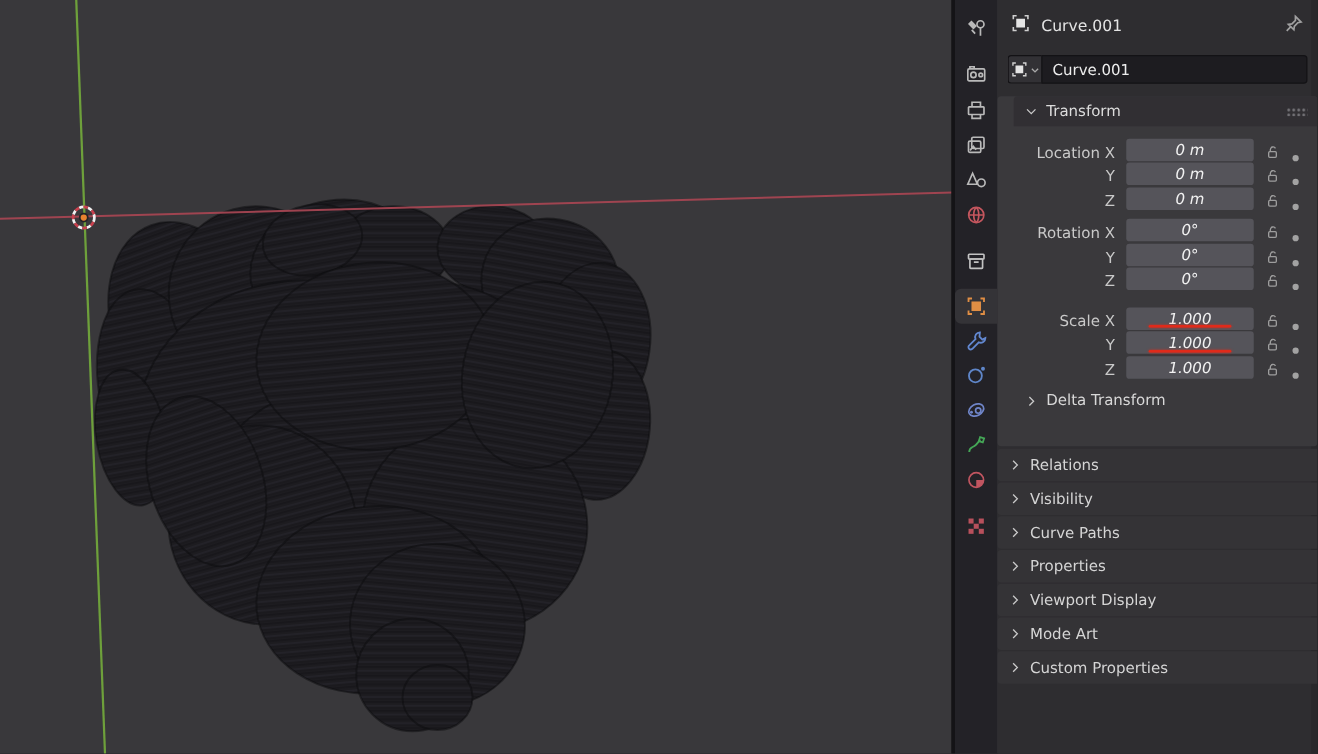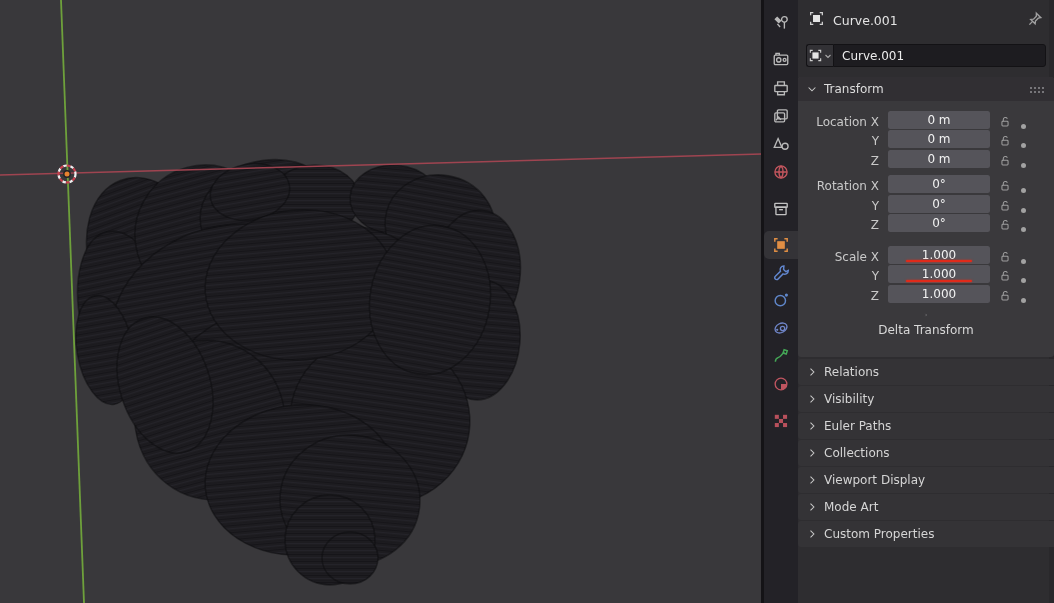--- a/index.html
+++ b/index.html
@@ -23,40 +23,40 @@
   .props .scrolltrack{position:absolute;right:0;top:0;width:5px;height:603px;background:#29282b;}
 
   .topbar{position:absolute;left:0;top:0;width:100%;height:40px;display:flex;align-items:center;padding:0 10px;}
   .crumb{display:flex;align-items:center;gap:8px;color:#e4e4e4;font-size:12.5px;}
   .pinbtn{margin-left:auto;cursor:pointer;opacity:.85;}
 
   .idrow{position:absolute;left:8px;top:44px;width:240px;height:23px;display:flex;}
   .idicon{width:27px;height:23px;background:#323135;border:1px solid #131215;border-right:none;border-radius:3px 0 0 3px;display:flex;align-items:center;justify-content:center;cursor:pointer;}
   .idname{flex:1;height:23px;background:#1d1c20;border:1px solid #131215;border-radius:0 3px 3px 0;color:#ededed;font-size:12px;padding:0 8px;outline:none;}
 
-  .panel-open{position:absolute;left:0;top:77px;width:256px;height:280px;background:#3a393c;border-radius:3px;}
+  .panel-open{position:absolute;left:0;top:77px;width:256px;height:280px;background:#3a393c;border-radius:3px;padding-left:13px;}
   .phead{height:24px;display:flex;align-items:center;gap:6px;padding:0 8px;background:#312f33;border-radius:3px 3px 0 0;cursor:pointer;color:#dcdcdc;}
   .phead .grip,.cpanel .grip{margin-left:auto;width:17px;height:7px;cursor:grab;
      background-image:radial-gradient(#77767a 1px,transparent 1.2px);background-size:4px 4px;background-position:0 0;}
   .pbody{padding:8px 0 0 0;}
 
   .trow{display:flex;align-items:flex-end;height:19.5px;padding-right:8px;}
   .trow .lbl{width:90px;text-align:right;color:#c9c9c9;padding-right:9px;flex:none;white-space:nowrap;}
   .numfield{position:relative;width:102px;height:18px;background:#55545a;border-radius:2.5px;color:#f2f2f2;
-     display:flex;align-items:center;justify-content:center;cursor:ew-resize;font-size:12px;flex:none;}
+     display:flex;align-items:center;justify-content:center;cursor:ew-resize;font-size:12px;flex:none;font-style:italic;}
   .numfield .redline{position:absolute;left:18%;right:18%;bottom:1.5px;height:2px;background:#e02a1a;border-radius:2px;
      box-shadow:0 0 2px #e02a1a;}
   .dropfield{width:102px;height:18px;background:#29282c;border-radius:2.5px;color:#ececec;display:flex;align-items:center;
      justify-content:center;cursor:pointer;position:relative;flex:none;}
   .dropfield svg{position:absolute;right:4px;top:4px;}
   .lockbtn{width:17px;margin-left:6px;display:flex;justify-content:center;cursor:pointer;flex:none;}
   .adot{width:17px;display:flex;justify-content:center;margin-left:2px;cursor:pointer;flex:none;}
   .adot i{width:5px;height:5px;border-radius:50%;background:#a2a2a2;display:block;}
   .groupgap{height:6px;}
-  .subhead{height:24px;margin-top:10px;display:flex;align-items:center;gap:6px;padding:0 8px;color:#d8d8d8;cursor:pointer;flex-direction:column;}
+  .subhead{height:24px;display:flex;align-items:flex-end;gap:6px;padding:0 8px;color:#d8d8d8;cursor:pointer;}
 
   .cpanels{position:absolute;left:0;top:359px;width:308px;}
   .cpanel{height:26px;margin-bottom:1px;background:#343336;border-radius:3px;display:flex;align-items:center;gap:6px;
      padding:0 8px;cursor:pointer;color:#d5d5d5;}
 </style>
 </head>
 <body>
 
 <div class="stage">
 
@@ -441,28 +441,28 @@
           <svg width="12" height="12" viewBox="0 0 16 16">
             <path d="M6 3.5L10.5 8 6 12.5" stroke="#c9c9c9" fill="none" stroke-width="1.4"></path>
           </svg>
           <span>Visibility</span>
           <span class="grip"></span>
         </div>
         <div class="cpanel">
           <svg width="12" height="12" viewBox="0 0 16 16">
             <path d="M6 3.5L10.5 8 6 12.5" stroke="#c9c9c9" fill="none" stroke-width="1.4"></path>
           </svg>
-          <span>Euler Paths</span>
-          <span class="grip"></span>
-        </div>
-        <div class="cpanel">
-          <svg width="12" height="12" viewBox="0 0 16 16">
-            <path d="M6 3.5L10.5 8 6 12.5" stroke="#c9c9c9" fill="none" stroke-width="1.4"></path>
-          </svg>
-          <span>Collections</span>
+          <span>Curve Paths</span>
+          <span class="grip"></span>
+        </div>
+        <div class="cpanel">
+          <svg width="12" height="12" viewBox="0 0 16 16">
+            <path d="M6 3.5L10.5 8 6 12.5" stroke="#c9c9c9" fill="none" stroke-width="1.4"></path>
+          </svg>
+          <span>Properties</span>
           <span class="grip"></span>
         </div>
         <div class="cpanel">
           <svg width="12" height="12" viewBox="0 0 16 16">
             <path d="M6 3.5L10.5 8 6 12.5" stroke="#c9c9c9" fill="none" stroke-width="1.4"></path>
           </svg>
           <span>Viewport Display</span>
           <span class="grip"></span>
         </div>
         <div class="cpanel">

